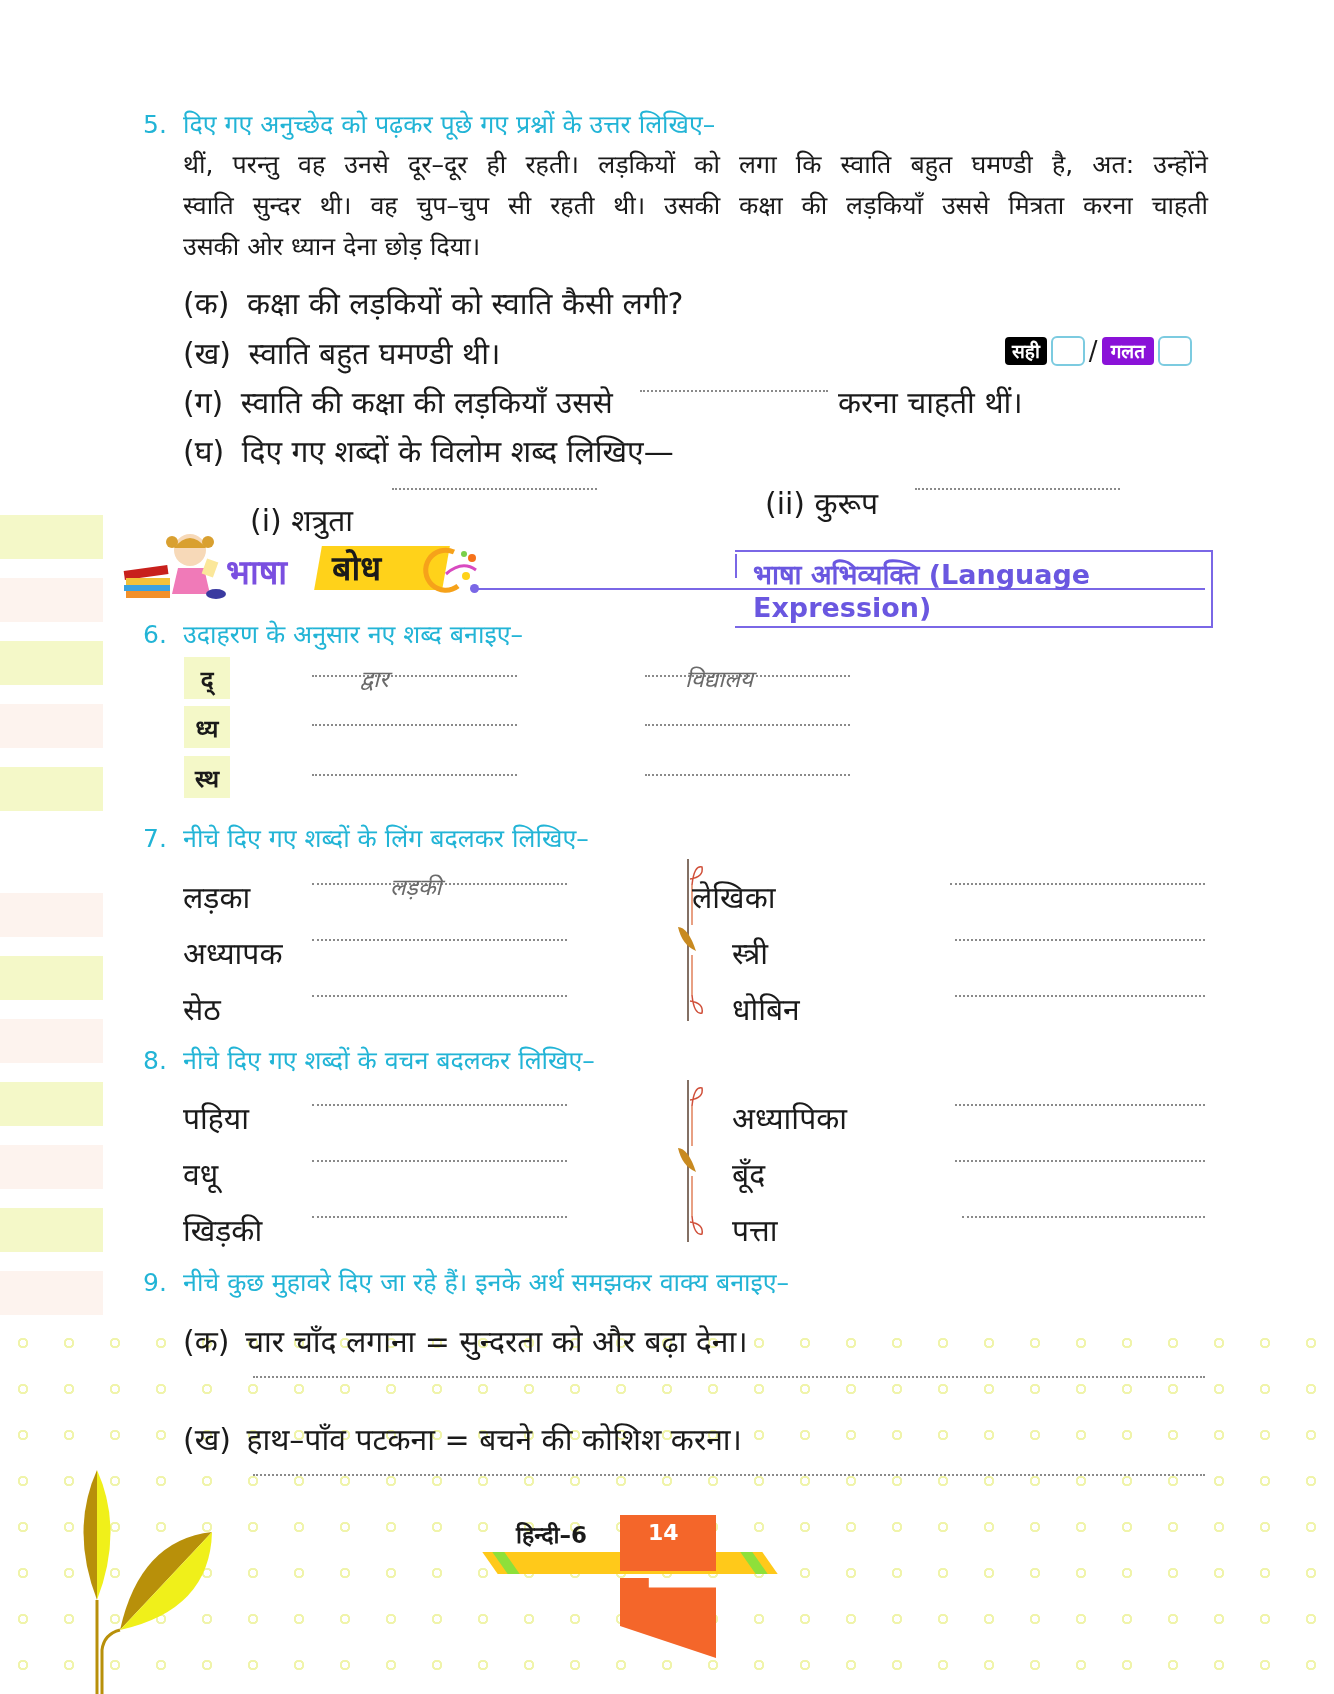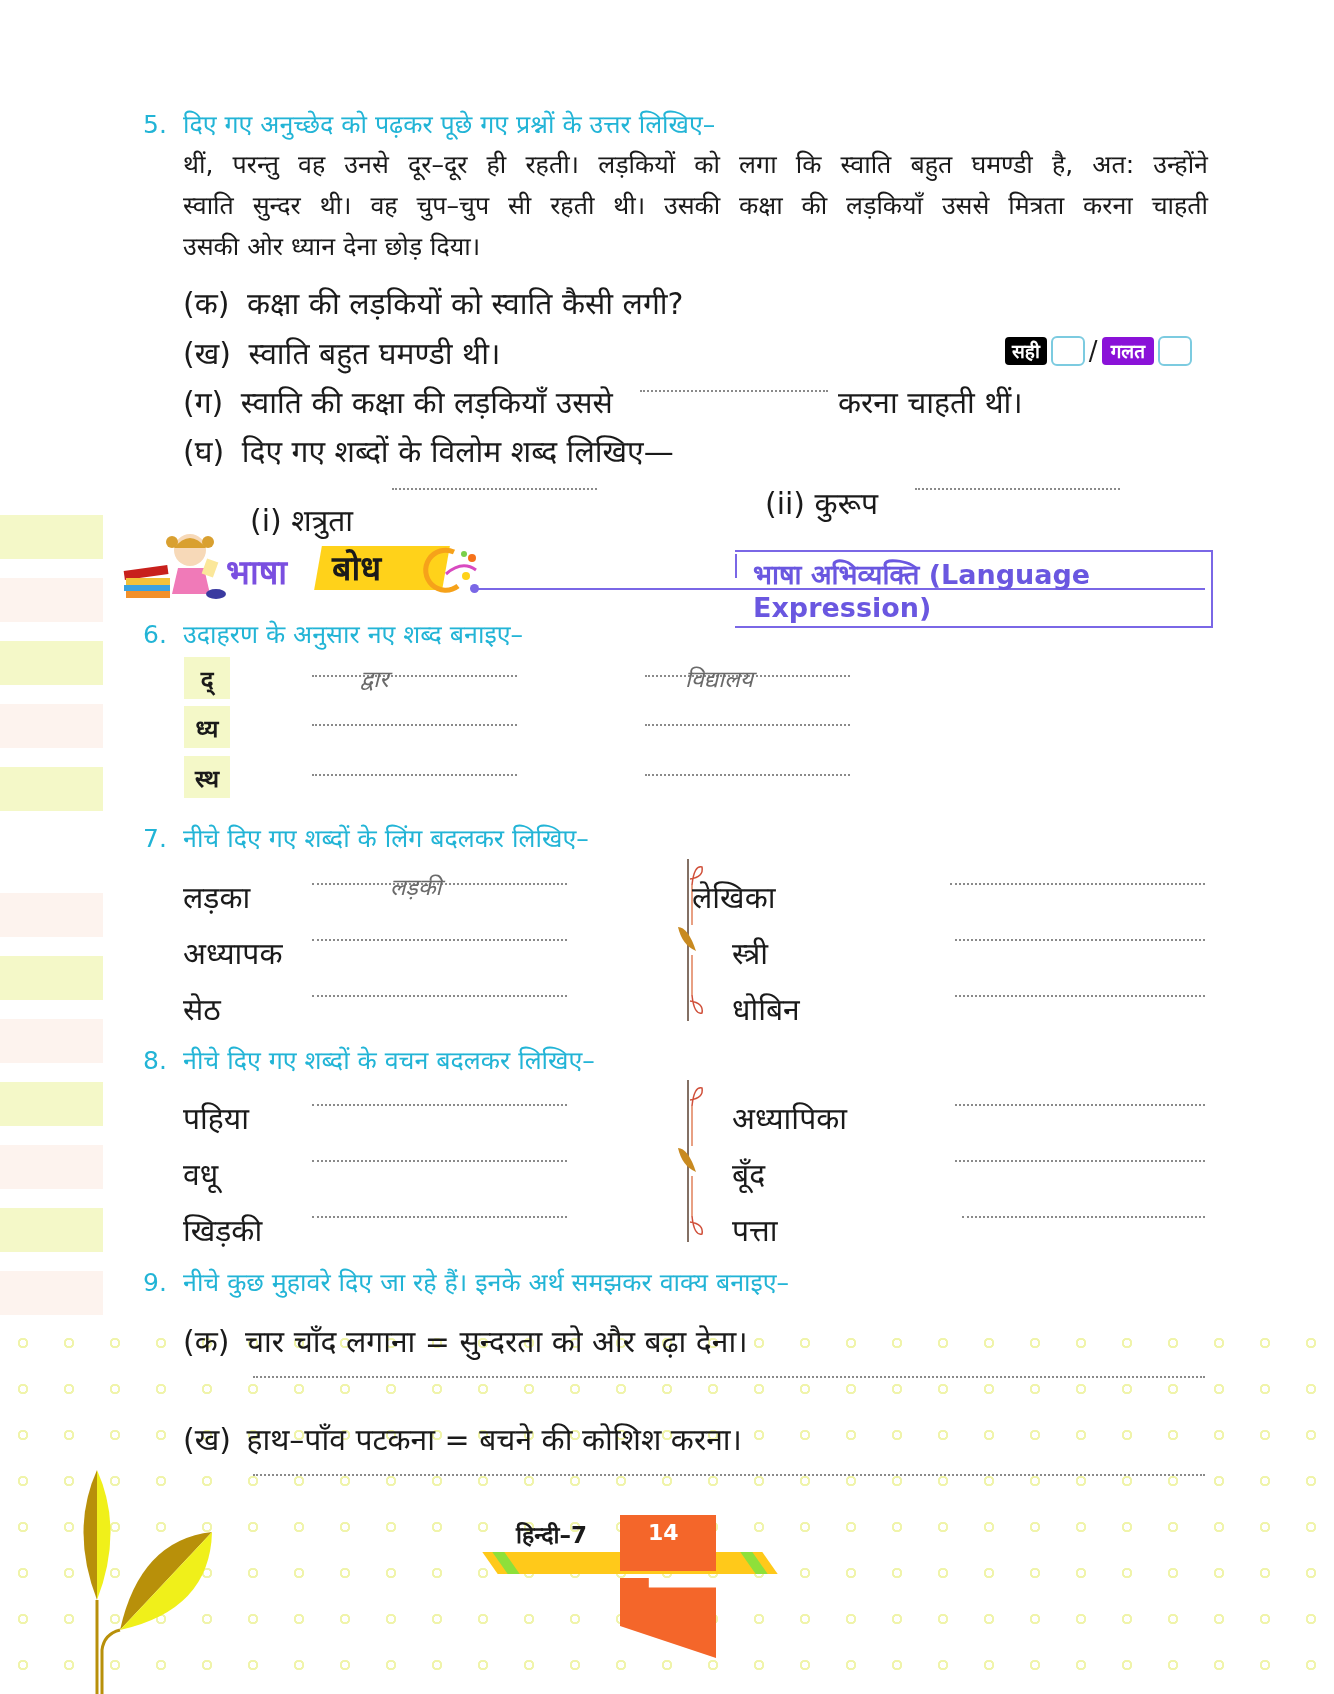--- a/index.html
+++ b/index.html
@@ -222,14 +222,14 @@
     <line x1="37" y1="130" x2="37" y2="224" stroke="#b8900a" stroke-width="3"></line>
     <path d="M42 224 L42 180 Q44 164 60 160" fill="none" stroke="#b8900a" stroke-width="3"></path>
   </svg>
 </div>
 
 <div class="abs" style="left:490px;top:1552px;width:280px;height:22px;background:#ffc91a;transform:skewX(35deg);"></div>
 <div class="abs" style="left:500px;top:1552px;width:12px;height:22px;background:#8ee03a;transform:skewX(35deg);"></div>
 <div class="abs" style="left:748px;top:1552px;width:12px;height:22px;background:#8ee03a;transform:skewX(35deg);"></div>
 <div class="abs" style="left:620px;top:1515px;width:96px;height:56px;background:#f4662a;"></div>
 <div class="abs" style="left:620px;top:1578px;width:96px;height:80px;background:#f4662a;clip-path:polygon(0 0,30% 0,30% 12%,100% 12%,100% 100%,0 60%);"></div>
-<div class="abs" style="left:516px;top:1518px;font-weight:bold;font-size:23px;">हिन्दी–7</div>
+<div class="abs" style="left:516px;top:1518px;font-weight:bold;font-size:23px;">हिन्दी–6</div>
 <div class="abs" style="left:648px;top:1520px;color:#fff;font-weight:bold;font-size:22px;">14</div>
 
 </body></html>

